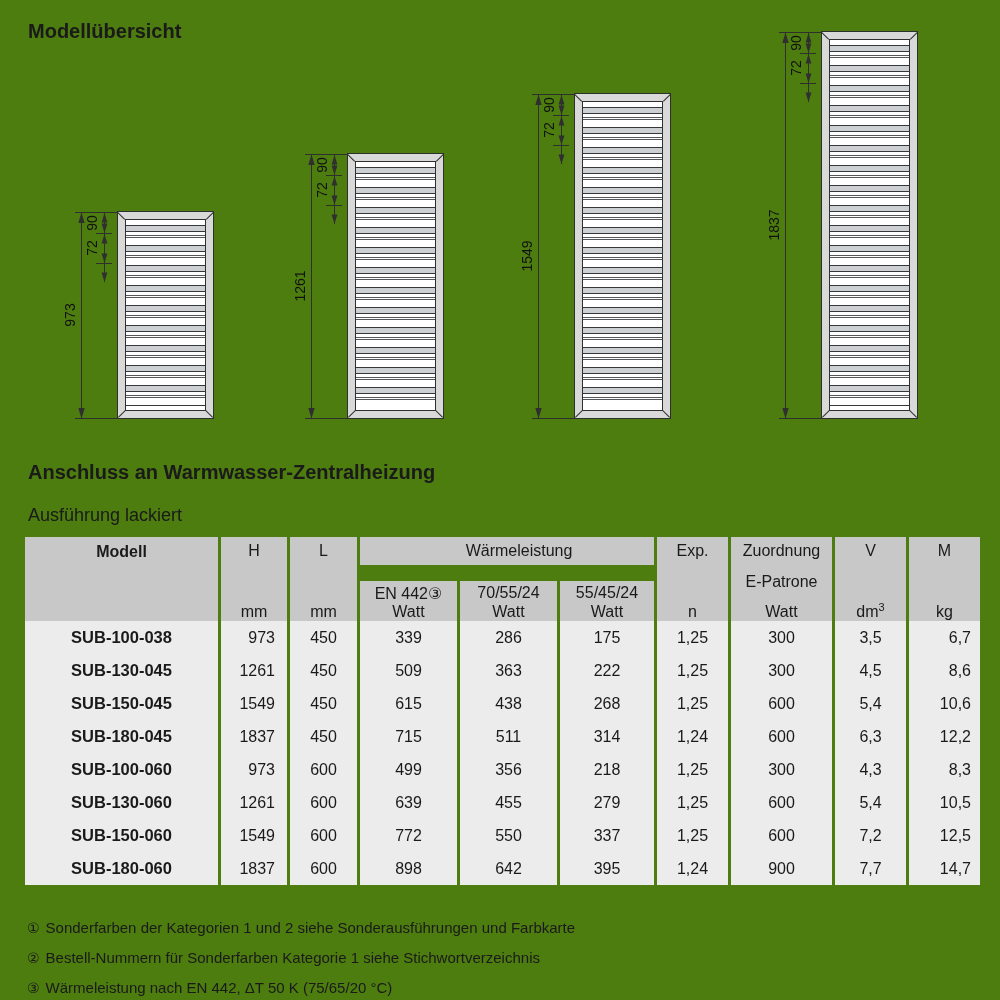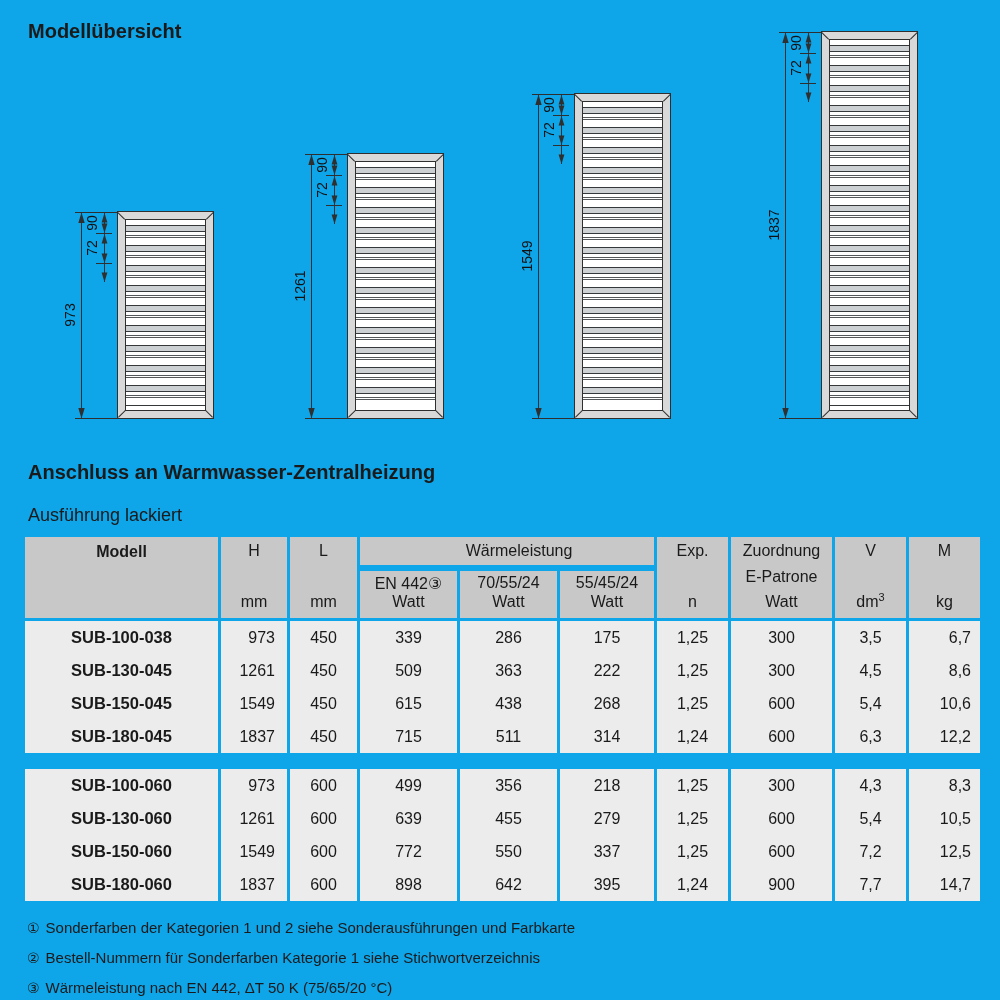--- a/index.html
+++ b/index.html
@@ -1,17 +1,17 @@
 <!DOCTYPE html>
 <html><head>
 <meta charset="utf-8">
 <style>
   html,body { margin:0; padding:0; background:#fff; }
   .page {
-    position:relative; width:1000px; height:1000px; background:#0ea5e9;
+    position:relative; width:1000px; height:1000px; background:#4d7c0f;
     font-family:"Liberation Sans","DejaVu Sans",sans-serif; color:#1a1a1a; overflow:hidden;
   }
   .page-title { position:absolute; left:28px; top:20px; font-size:20px; font-weight:bold; }
   .section-heading { position:absolute; left:28px; top:461px; font-size:20px; font-weight:bold; }
   .subheading { position:absolute; left:28px; top:505px; font-size:18px; }
 
   
   .radiator {
     position:absolute; box-sizing:border-box; background:#fff;
     border:7px solid #d9d9d9; outline:1px solid #2f2f2f;
@@ -42,26 +42,26 @@
   .thead, .tgroup {
     display:grid; column-gap:3px;
     grid-template-columns:193px 66px 67px 97px 97px 94px 71px 101px 71px 71px;
   }
   .thead { height:81px; }
   .hc { background:#c8c8c8; font-size:16px; box-sizing:border-box; }
   .hc.modell { text-align:center; font-weight:bold; padding-top:6px; }
   .hc.stack { display:flex; flex-direction:column; justify-content:space-between; align-items:center; padding:5px 0 7px; }
   .group-wrap { grid-column:4 / span 3; display:flex; flex-direction:column; background:transparent; }
   .group-top { height:28px; background:#c8c8c8; display:flex; align-items:center; justify-content:center; font-size:16px;padding-left:24px; }
-  .group-sub { display:grid; grid-template-columns:97px 97px 94px; column-gap:3px; margin-top:6px; flex:1; }
+  .group-sub { display:grid; grid-template-columns:97px 97px 94px; column-gap:3px; margin-top:16px; flex:1; }
   .sub-cell { background:#c8c8c8; display:flex; flex-direction:column; justify-content:space-between; align-items:center; padding:3px 0 7px; font-size:16px; box-sizing:border-box; }
   sup.sup3 { font-size:11px; line-height:0; }
 
   .tgroup { grid-auto-rows:33px; margin-top:3px; }
-  .tgroup.second { margin-top:16px; }
+  .tgroup.second { margin-top:0; }
   .td { background:#ececec; display:flex; align-items:center; justify-content:center; font-size:16px; box-sizing:border-box; }
   .td.model { font-weight:bold; font-size:16.5px; }
   .td.rh { justify-content:flex-end; padding-right:12px; }
   .td.rm { justify-content:flex-end; padding-right:9px; }
 
   
   .footnotes { position:absolute; left:27px; top:913px; font-size:15px; line-height:29px; }
   .fn-marker { display:inline-block; margin-right:6px; font-size:14px; }
 </style>
 </head>

